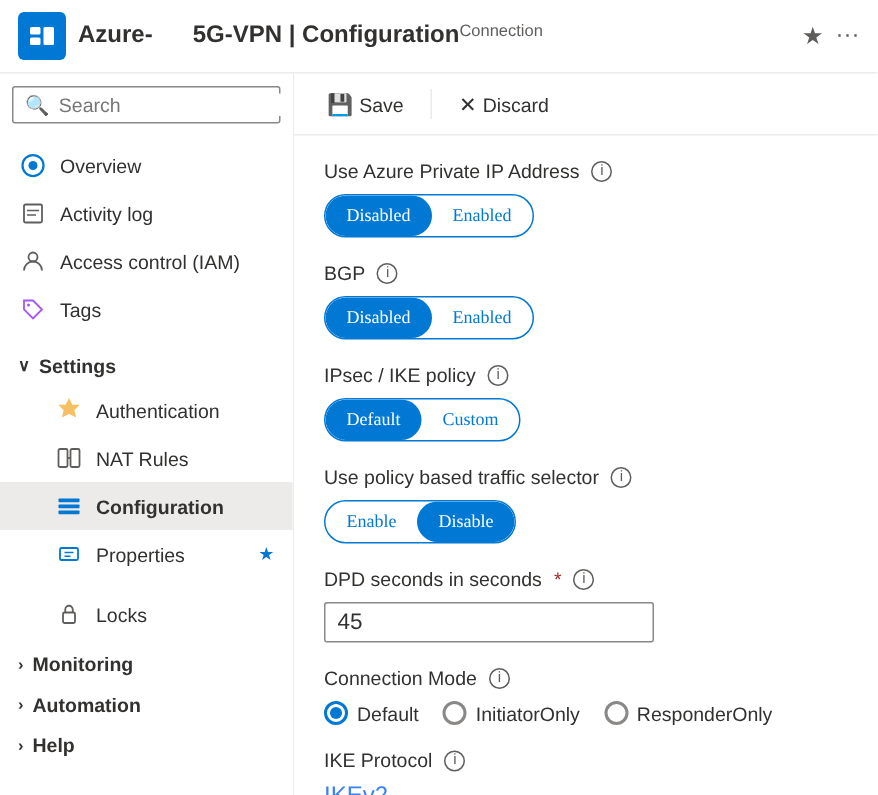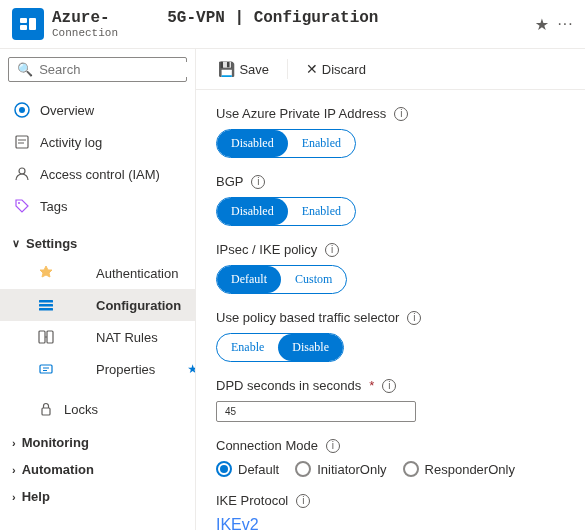--- a/index.html
+++ b/index.html
@@ -2,21 +2,21 @@
 <html><head>
   <meta charset="utf-8">
   <style>
     * { box-sizing: border-box; margin: 0; padding: 0; }
     body { font-family: 'Segoe UI', Arial, sans-serif; font-size: 13px; color: #323130; background: #fff; width: 585px; height: 530px; overflow: hidden; display: flex; flex-direction: column; }
 
     
     .header { display: flex; align-items: center; padding: 8px 12px; border-bottom: 1px solid #edebe9; background: #fff; min-height: 48px; }
     .header-icon { width: 32px; height: 32px; background: #0078d4; border-radius: 4px; display: flex; align-items: center; justify-content: center; margin-right: 8px; flex-shrink: 0; }
     .header-icon svg { width: 20px; height: 20px; }
-    .header-title-block { display: flex; flex-direction: column; flex: 1; font-family: Liberation Mono, monospace; }
+    .header-title-block { display: flex; flex: 1; }
     .header-title { font-size: 16px; font-weight: 600; color: #323130; }
     .header-subtitle { font-size: 11px; color: #605e5c; }
     .header-actions { display: flex; align-items: center; gap: 8px; margin-left: 12px; }
     .header-star { font-size: 16px; color: #605e5c; cursor: pointer; }
     .header-more { font-size: 16px; color: #605e5c; cursor: pointer; }
 
     
     .main-layout { display: flex; flex: 1; overflow: hidden; }
 
     
@@ -28,21 +28,21 @@
     .search-bar-icon { color: #605e5c; margin-right: 6px; font-size: 13px; }
 
     
     .nav-section { padding: 4px 0; }
     .nav-item { display: flex; align-items: center; padding: 6px 12px; cursor: pointer; color: #323130; font-size: 13px; }
     .nav-item.active { background: #edebe9; font-weight: 600; }
     .nav-item .nav-icon { width: 20px; height: 20px; margin-right: 8px; display: flex; align-items: center; justify-content: center; flex-shrink: 0; }
     .nav-item .nav-star { margin-left: auto; color: #0078d4; font-size: 12px; }
     .nav-group-header { display: flex; align-items: center; padding: 6px 12px; cursor: pointer; color: #323130; font-weight: 600; font-size: 13px; }
     .nav-group-header .chevron { margin-right: 6px; font-size: 11px; }
-    .nav-sub-item { padding-left: 36px; gap: 32px; }
+    .nav-sub-item { padding-left: 36px; }
 
     
     .content { flex: 1; overflow-y: auto; padding: 0; }
 
     
     .toolbar { display: flex; align-items: center; padding: 8px 16px; border-bottom: 1px solid #edebe9; gap: 12px; }
     .toolbar-btn { display: flex; align-items: center; gap: 4px; background: none; border: none; cursor: pointer; color: #323130; font-size: 13px; padding: 4px 6px; }
     .toolbar-btn .icon { font-size: 14px; }
     .toolbar-separator { width: 1px; height: 20px; background: #edebe9; }
 
@@ -60,21 +60,21 @@
     .toggle-btn.active { background: #0078d4; color: #fff; border-radius: 20px; }
 
     
     .radio-group { display: flex; align-items: center; gap: 16px; }
     .radio-item { display: flex; align-items: center; gap: 6px; cursor: pointer; font-size: 13px; }
     .radio-circle { width: 16px; height: 16px; border-radius: 50%; border: 2px solid #0078d4; display: flex; align-items: center; justify-content: center; flex-shrink: 0; }
     .radio-circle.checked::after { content: ''; width: 8px; height: 8px; border-radius: 50%; background: #0078d4; display: block; }
     .radio-circle.unchecked { border-color: #8a8886; }
 
     
-    .text-input { width: 200px; padding: 4px 8px; border: 1px solid #8a8886; border-radius: 2px; font-size: 10px; color: #323130; font-family: inherit; }
+    .text-input { width: 220px; padding: 4px 8px; border: 1px solid #8a8886; border-radius: 2px; font-size: 15px; color: #323130; font-family: inherit; }
 
     
     .required { color: #a4262c; }
 
     
     .value-text { font-size: 16px; color: #3b82f6; margin-top: 4px; }
   </style>
 </head>
 <body>
 
@@ -155,39 +155,39 @@
         <span>Settings</span>
       </div>
       <div class="nav-item nav-sub-item">
         <span class="nav-icon">
           <svg width="16" height="16" viewBox="0 0 16 16" fill="none">
               <path d="M8 1l2 4h4l-3 3 1 4-4-2-4 2 1-4-3-3h4z" stroke="#f5a623" stroke-width="1" fill="#f5a623" opacity="0.7"></path>
             </svg>
         </span>
         <span>Authentication</span>
       </div>
+      <div class="nav-item nav-sub-item">
+        <span class="nav-icon">
+          <svg width="16" height="16" viewBox="0 0 16 16" fill="none">
+              <rect x="1" y="2" width="6" height="12" rx="1" stroke="#605e5c" stroke-width="1.2"></rect>
+              <rect x="9" y="2" width="6" height="12" rx="1" stroke="#605e5c" stroke-width="1.2"></rect>
+              <line x1="7" y1="8" x2="9" y2="8" stroke="#605e5c" stroke-width="1.2"></line>
+            </svg>
+        </span>
+        <span>NAT Rules</span>
+      </div>
       <div class="nav-item nav-sub-item active">
         <span class="nav-icon">
           <svg width="16" height="16" viewBox="0 0 16 16" fill="none">
               <rect x="1" y="3" width="14" height="2.5" rx="0.5" fill="#0078d4"></rect>
               <rect x="1" y="7" width="14" height="2.5" rx="0.5" fill="#0078d4"></rect>
               <rect x="1" y="11" width="14" height="2.5" rx="0.5" fill="#0078d4"></rect>
             </svg>
         </span>
         <span>Configuration</span>
-      </div>
-      <div class="nav-item nav-sub-item">
-        <span class="nav-icon">
-          <svg width="16" height="16" viewBox="0 0 16 16" fill="none">
-              <rect x="1" y="2" width="6" height="12" rx="1" stroke="#605e5c" stroke-width="1.2"></rect>
-              <rect x="9" y="2" width="6" height="12" rx="1" stroke="#605e5c" stroke-width="1.2"></rect>
-              <line x1="7" y1="8" x2="9" y2="8" stroke="#605e5c" stroke-width="1.2"></line>
-            </svg>
-        </span>
-        <span>NAT Rules</span>
       </div>
       <div class="nav-item nav-sub-item">
         <span class="nav-icon">
           <svg width="16" height="16" viewBox="0 0 16 16" fill="none">
               <rect x="2" y="4" width="12" height="8" rx="1" stroke="#0078d4" stroke-width="1.2"></rect>
               <line x1="5" y1="7" x2="11" y2="7" stroke="#0078d4" stroke-width="1"></line>
               <line x1="5" y1="9.5" x2="9" y2="9.5" stroke="#0078d4" stroke-width="1"></line>
             </svg>
         </span>
         <span>Properties</span>

